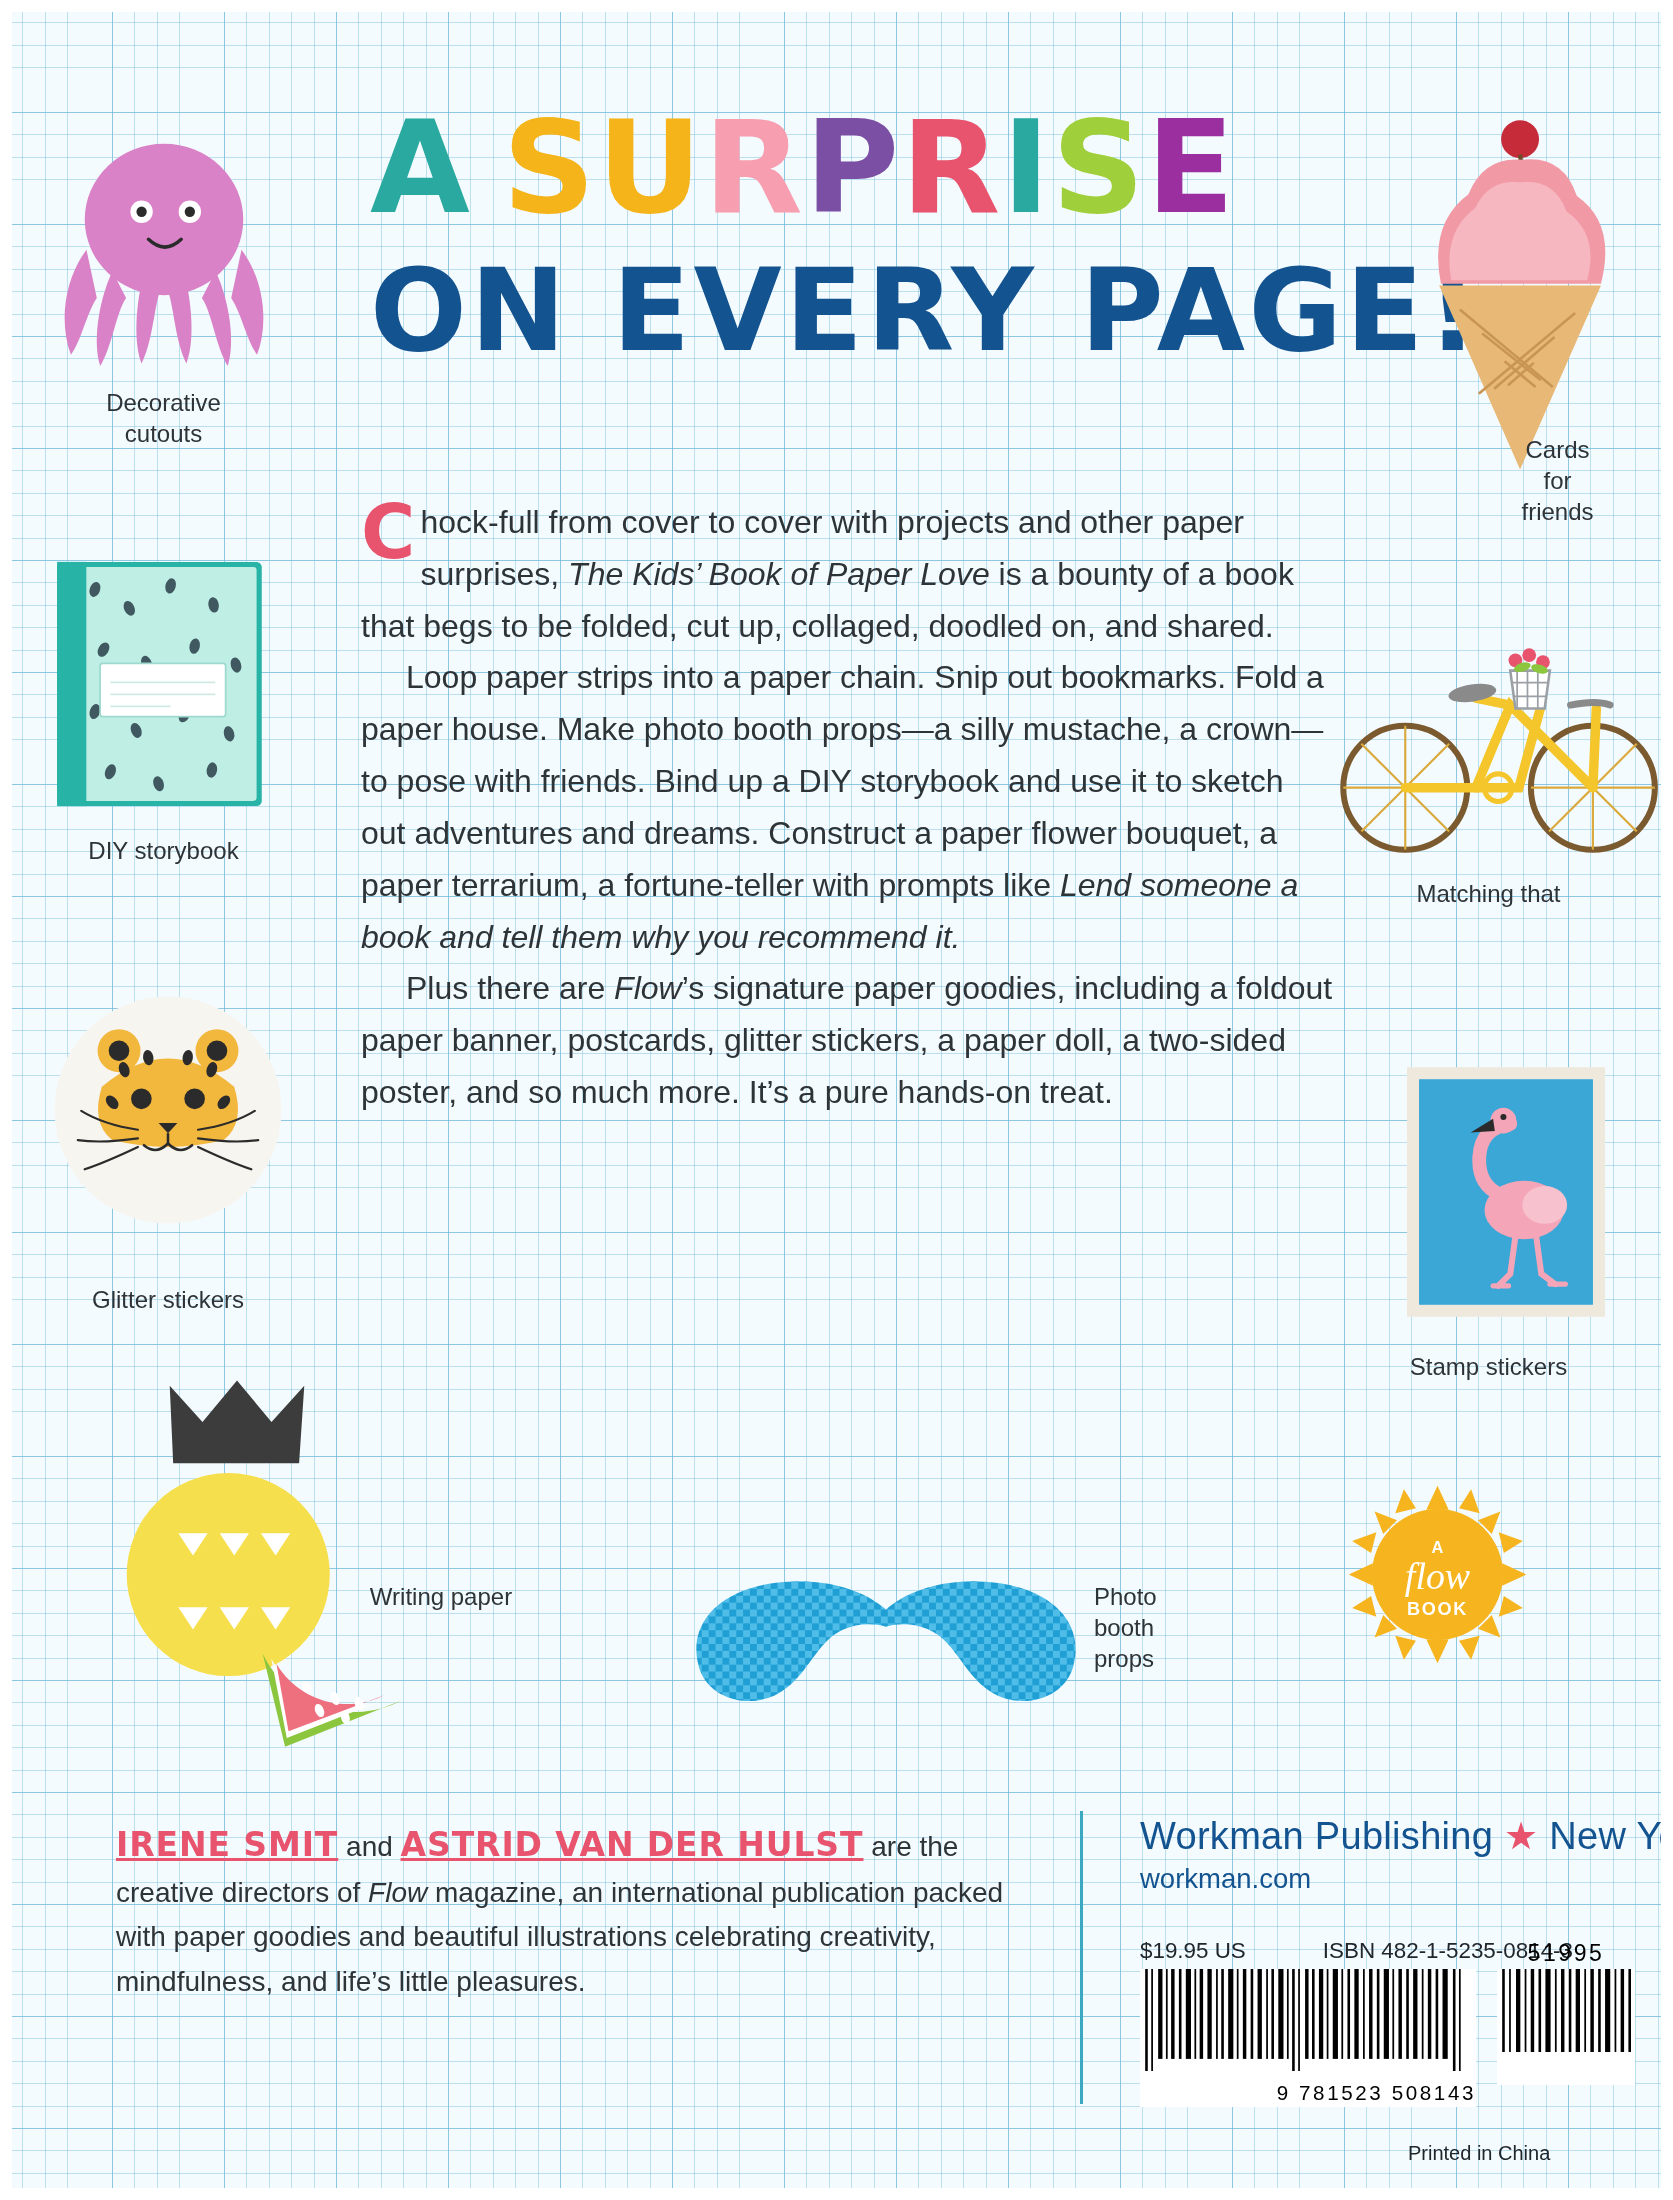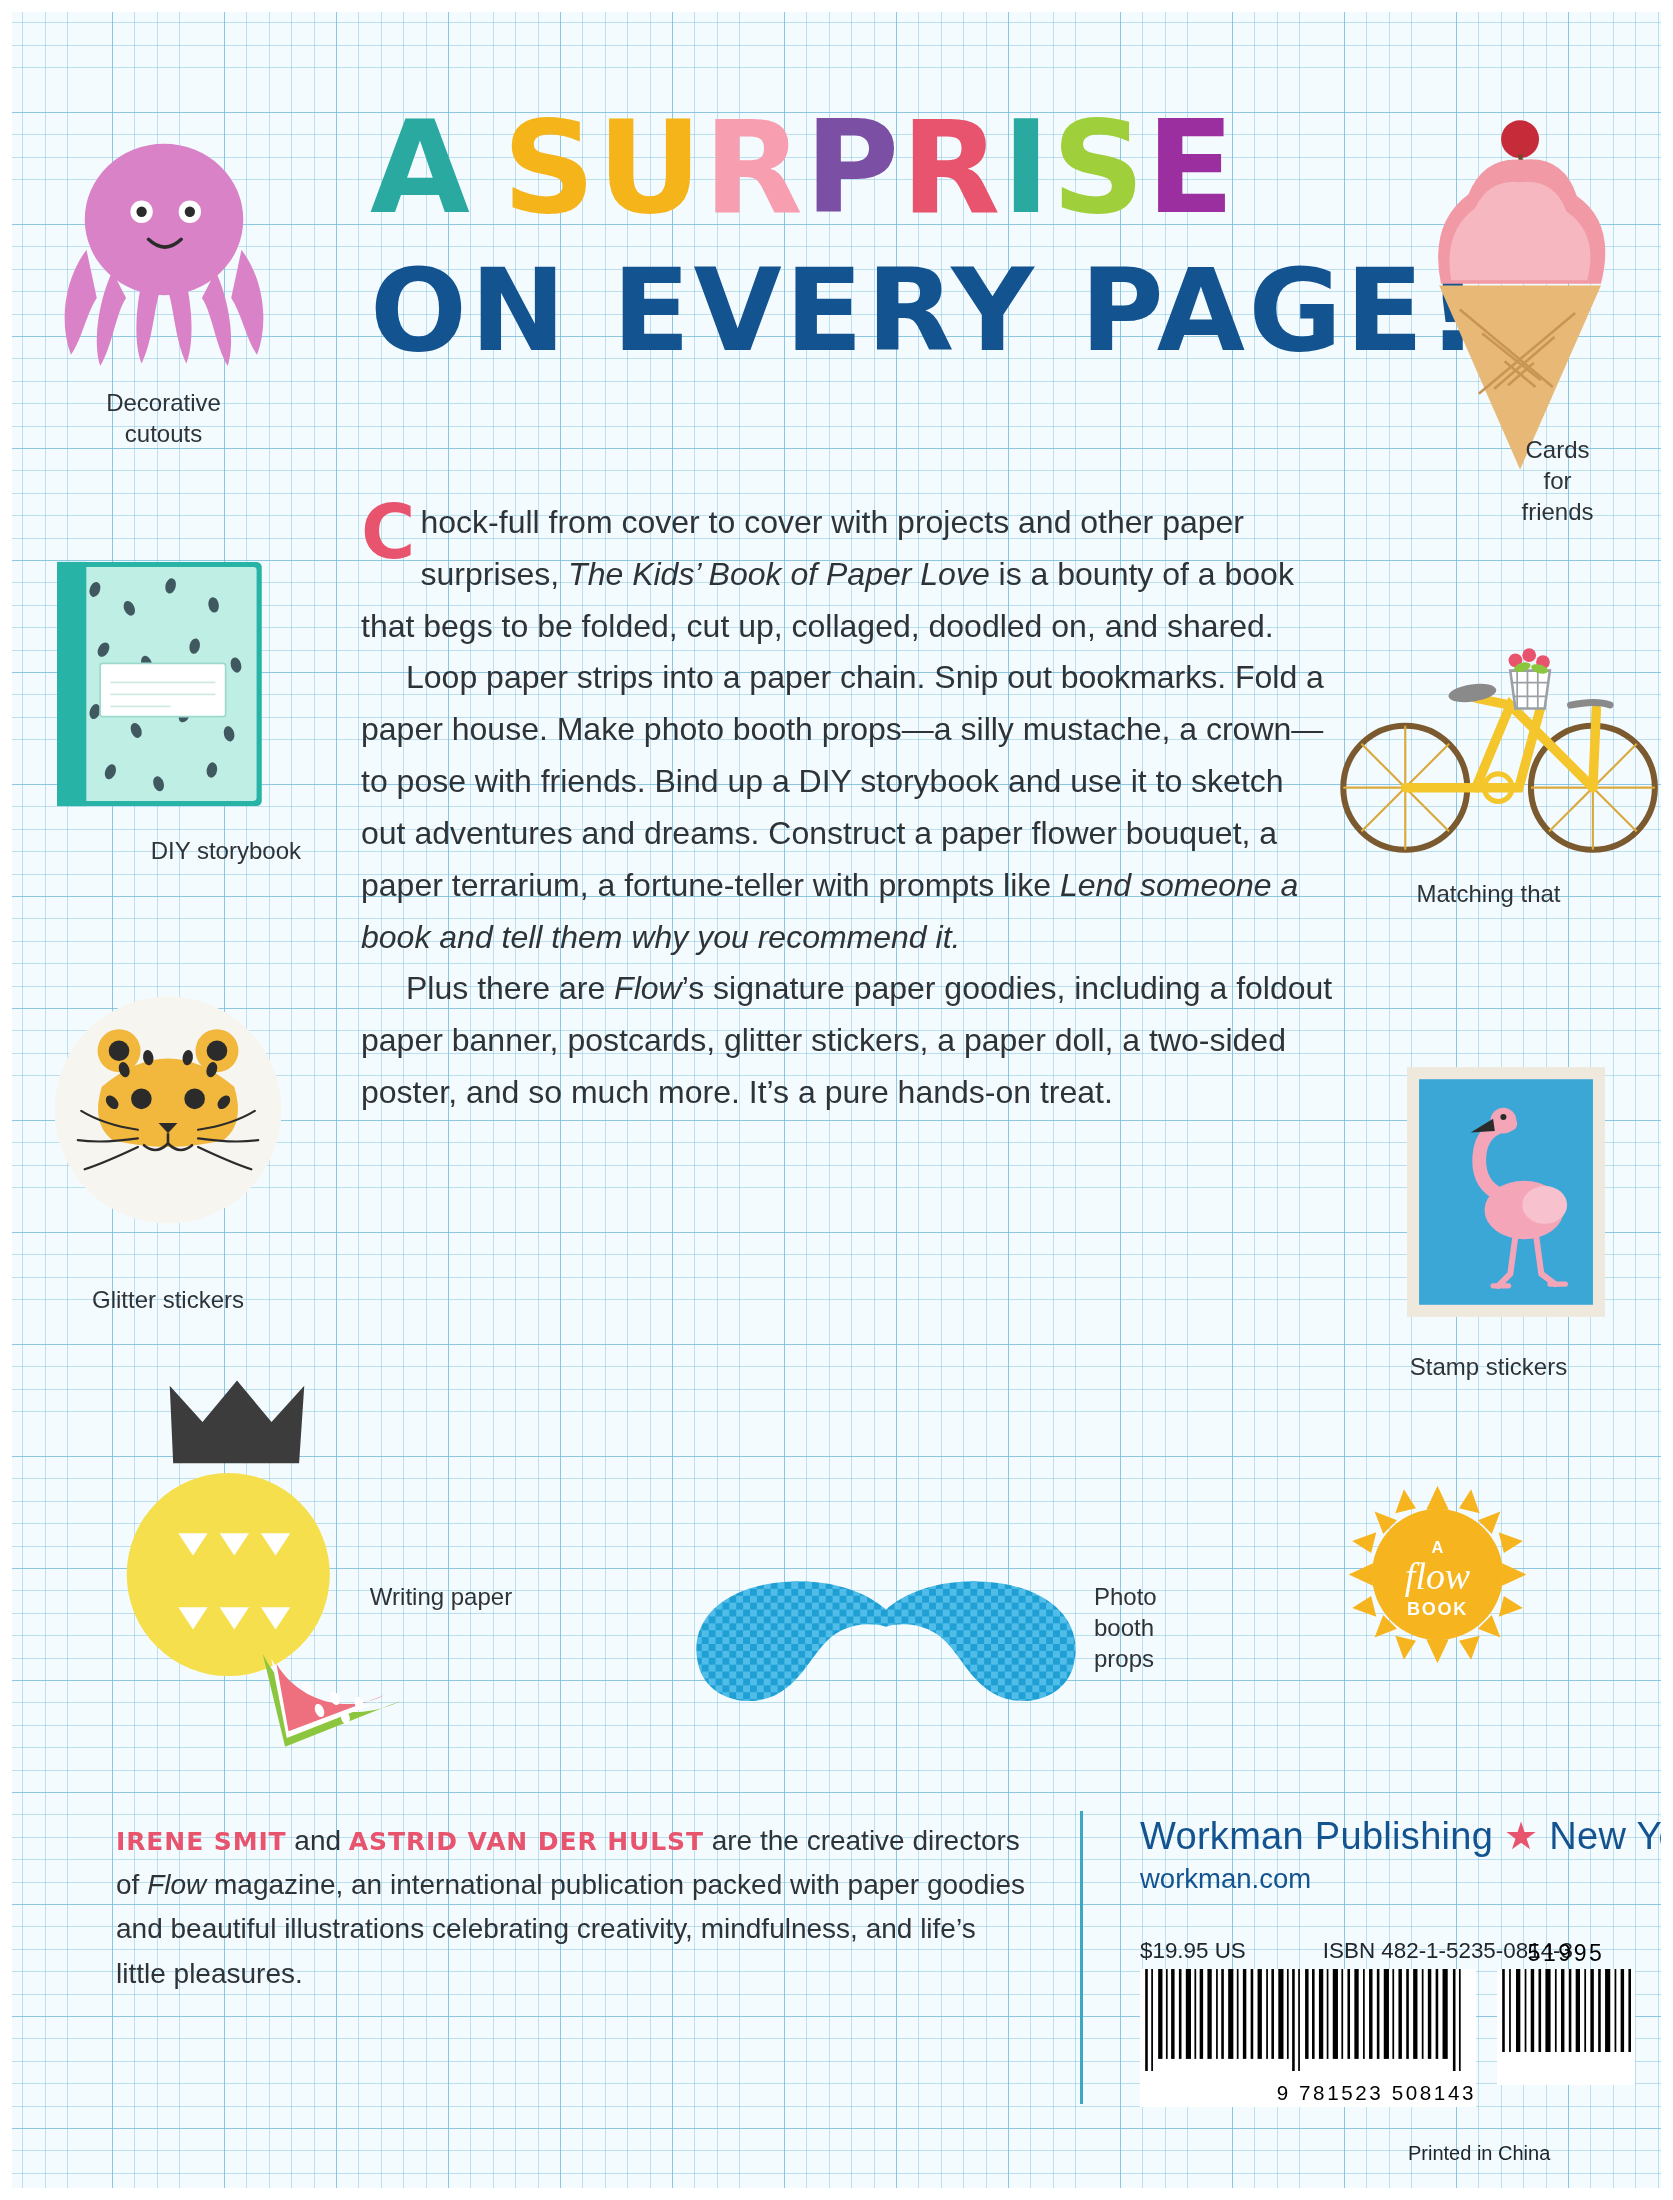--- a/index.html
+++ b/index.html
@@ -95,21 +95,22 @@
     width: 912px;
     font-size: 28px;
     line-height: 1.58;
     color: #2e3338;
   }
   .author-name {
     font-family: "DejaVu Sans", sans-serif;
     font-weight: bold;
     color: #e8536d;
     letter-spacing: 0.9px;
-    font-size: 25px;
+    font-size: 33px;
+    text-decoration: underline;
   }
 
   
   .vrule {
     position: absolute;
     left: 1080px;
     top: 1811px;
     width: 3.4px;
     height: 293px;
     background: #3aa8c1;
@@ -374,21 +375,21 @@
       <ellipse cx="70" cy="252" rx="6" ry="9" transform="rotate(22 70 252)"></ellipse>
       <ellipse cx="126" cy="266" rx="6" ry="9" transform="rotate(-18 126 266)"></ellipse>
       <ellipse cx="188" cy="250" rx="6" ry="9" transform="rotate(10 188 250)"></ellipse>
     </g>
     <rect x="58" y="126" width="146" height="62" rx="3" fill="#ffffff" stroke="#9dd9cf" stroke-width="2"></rect>
     <line x1="70" y1="148" x2="192" y2="148" stroke="#cfe9e4" stroke-width="2"></line>
     <line x1="70" y1="162" x2="192" y2="162" stroke="#cfe9e4" stroke-width="2"></line>
     <line x1="70" y1="176" x2="140" y2="176" stroke="#cfe9e4" stroke-width="2"></line>
     <rect x="8" y="8" width="34" height="284" fill="#27b3a6"></rect>
   </svg>
-  <div class="caption" style="left:26px; top:835px; width:275px;text-align:right;">DIY storybook</div>
+  <div class="caption" style="left:26px; top:835px; width:275px;">DIY storybook</div>
 
   <svg class="ill tiger" viewBox="0 0 270 270">
     <circle cx="135" cy="135" r="132" fill="#f7f5ef"></circle>
     <g>
       <ellipse cx="78" cy="66" rx="25" ry="25" fill="#f2b73d"></ellipse>
       <ellipse cx="192" cy="66" rx="25" ry="25" fill="#f2b73d"></ellipse>
       <circle cx="78" cy="66" r="12" fill="#2b2b2b"></circle>
       <circle cx="192" cy="66" r="12" fill="#2b2b2b"></circle>
       <path d="M58 108 Q135 42 212 108 Q225 150 200 170 Q135 186 70 170 Q45 150 58 108 Z" fill="#f2b73d"></path>
       <g fill="#2b2b2b">

